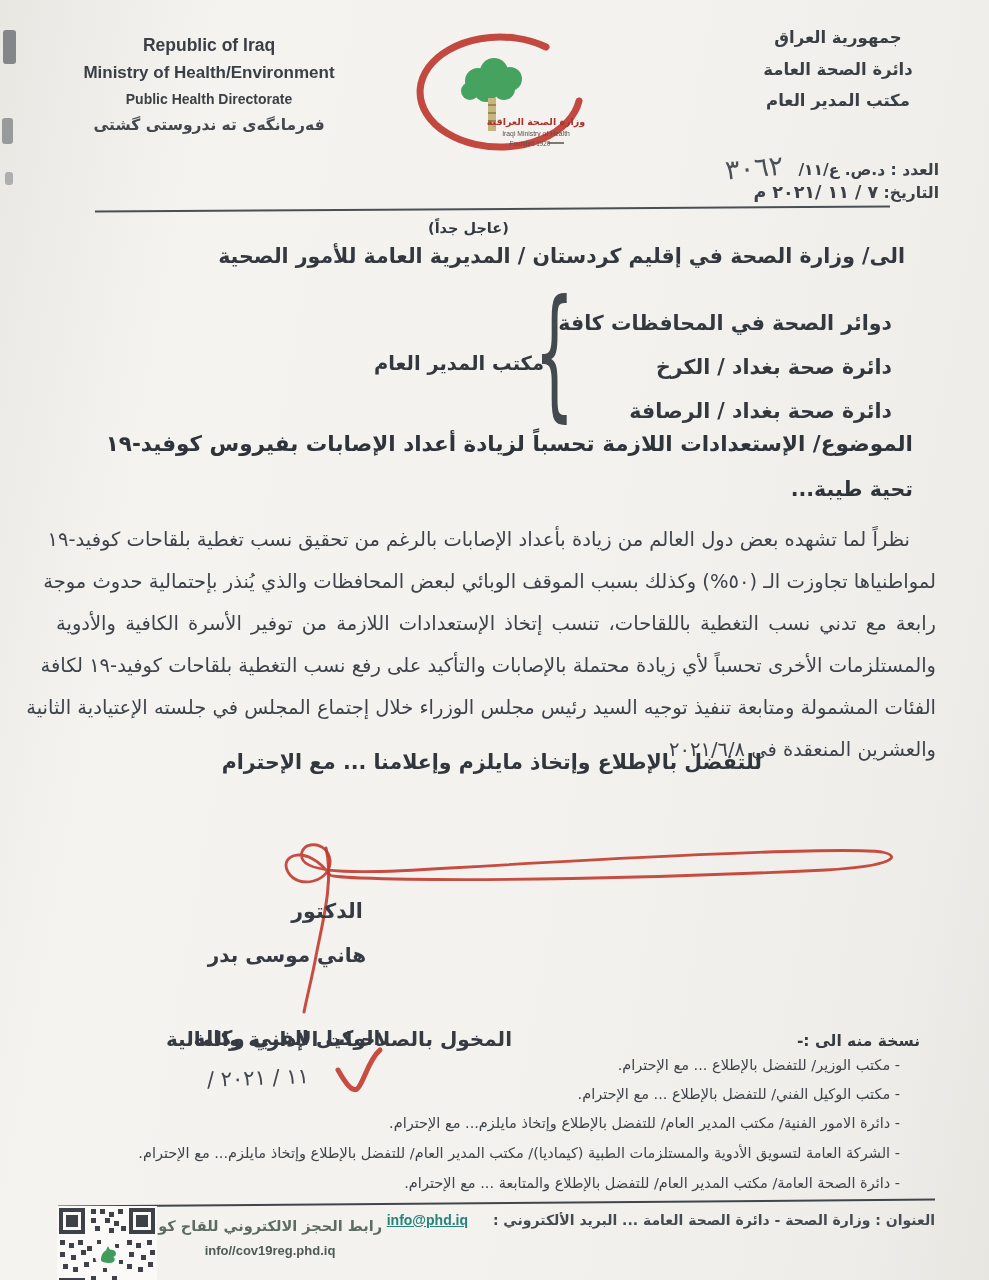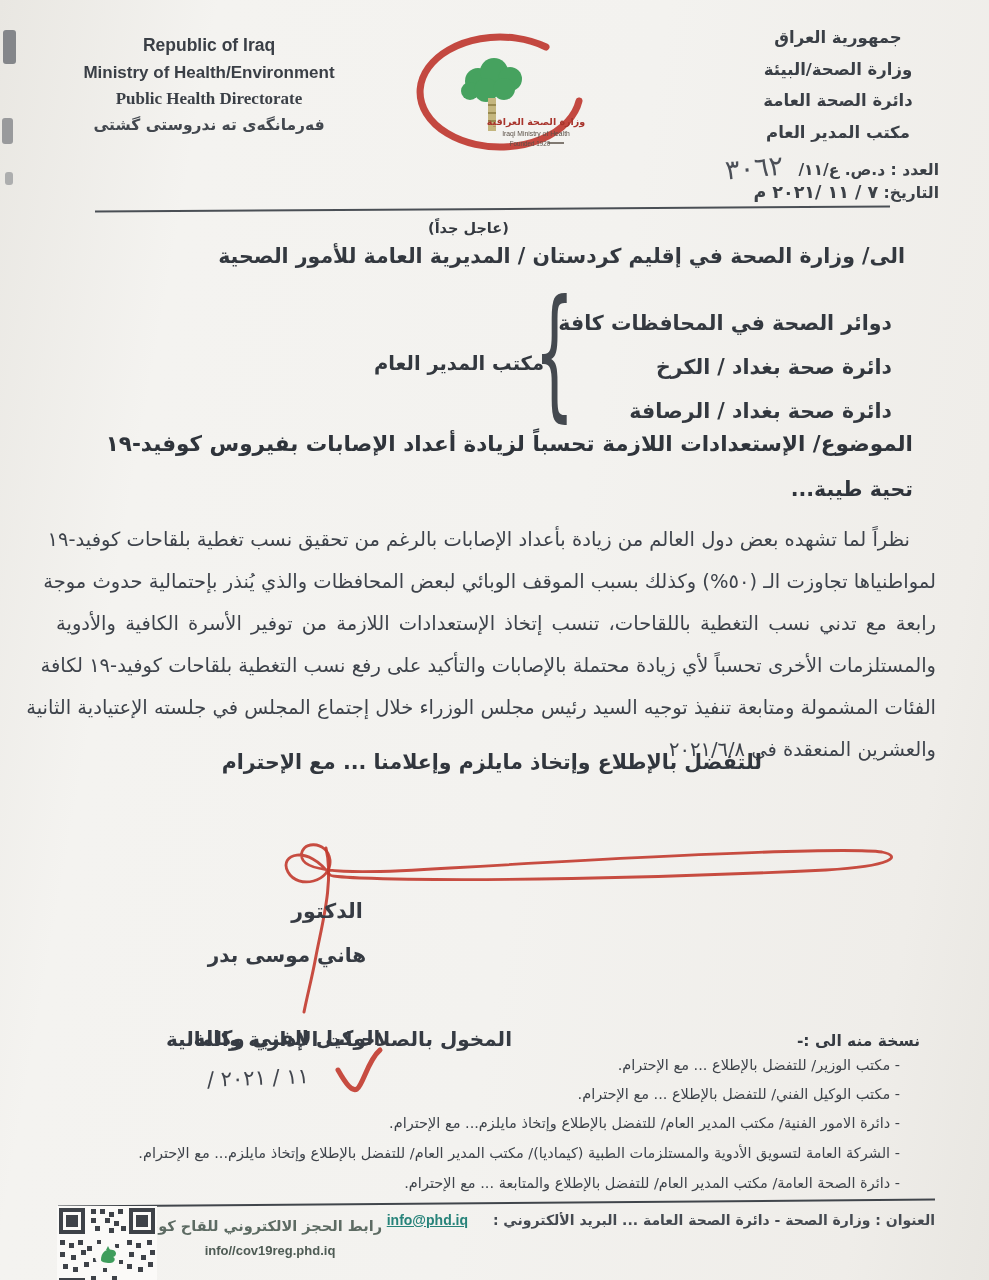--- a/index.html
+++ b/index.html
@@ -11,21 +11,21 @@
   .abs{position:absolute;}
   .rtl{direction:rtl;unicode-bidi:plaintext;}
   .nowrap{white-space:nowrap;}
   
   .edge-mark{position:absolute;background:#62666c;border-radius:3px;opacity:.75;}
   
   .hdr-en{left:56px;top:32px;width:306px;text-align:center;color:#3a3f46;
     font-family:"Liberation Sans","DejaVu Sans",sans-serif;}
   .hdr-en .l1{font-size:17.5px;font-weight:bold;line-height:27px;}
   .hdr-en .l2{font-size:17px;font-weight:bold;line-height:27px;}
-  .hdr-en .l3{font-size:17px;font-weight:bold;line-height:26px;font-family:Liberation Serif, serif;}
+  .hdr-en .l3{font-size:14px;font-weight:bold;line-height:26px;}
   .hdr-en .lk{font-family:"DejaVu Sans",sans-serif;font-size:15.5px;font-weight:bold;line-height:27px;color:#43484f;}
   
   .hdr-ar{left:740px;top:22px;width:196px;text-align:center;}
   .hdr-ar div{font-size:16.5px;font-weight:bold;line-height:31.5px;color:#3a3f46;}
   .ref-line{right:50px;top:150px;font-size:15.5px;font-weight:bold;color:#3c4147;}
   .ref-num{display:inline-block;font-size:27px;letter-spacing:3px;color:#4b4f57;
     transform:rotate(-5deg) translateY(2px);margin:0 10px 0 0;font-weight:normal;}
   .date-line{right:50px;top:182px;font-size:15.5px;font-weight:bold;color:#3c4147;}
   .date-val{font-size:17.5px;letter-spacing:1px;}
   .rule{position:absolute;border-top:2px solid #4a4f55;}
@@ -97,21 +97,20 @@
       </g>
       <text x="130" y="97" font-size="9.5" font-weight="bold" fill="#a8342c" text-anchor="middle" direction="rtl" font-family="DejaVu Sans, sans-serif">وزارة الصحة العراقية</text>
       <text x="130" y="108" font-size="6.8" fill="#5a5047" text-anchor="middle" font-family="Liberation Sans, sans-serif">Iraqi Ministry of Health</text>
       <text x="124" y="118" font-size="6.3" fill="#5a5047" text-anchor="middle" font-family="Liberation Sans, sans-serif">Founded 1920</text>
       <line x1="142" y1="115" x2="158" y2="115" stroke="#5a5047" stroke-width="1.5"></line>
     </svg>
   </div>
 
   <div class="abs hdr-ar rtl">
     <div>جمهورية العراق</div>
-    <div>وزارة الصحة/البيئة</div>
     <div>دائرة الصحة العامة</div>
     <div>مكتب المدير العام</div>
   </div>
 
   <div class="abs rtl ref-line nowrap">
     <span>العدد : د.ص. ع/١١/</span>
     <span class="ref-num">٣٠٦٢</span>
   </div>
 
   <div class="abs rtl date-line nowrap">

